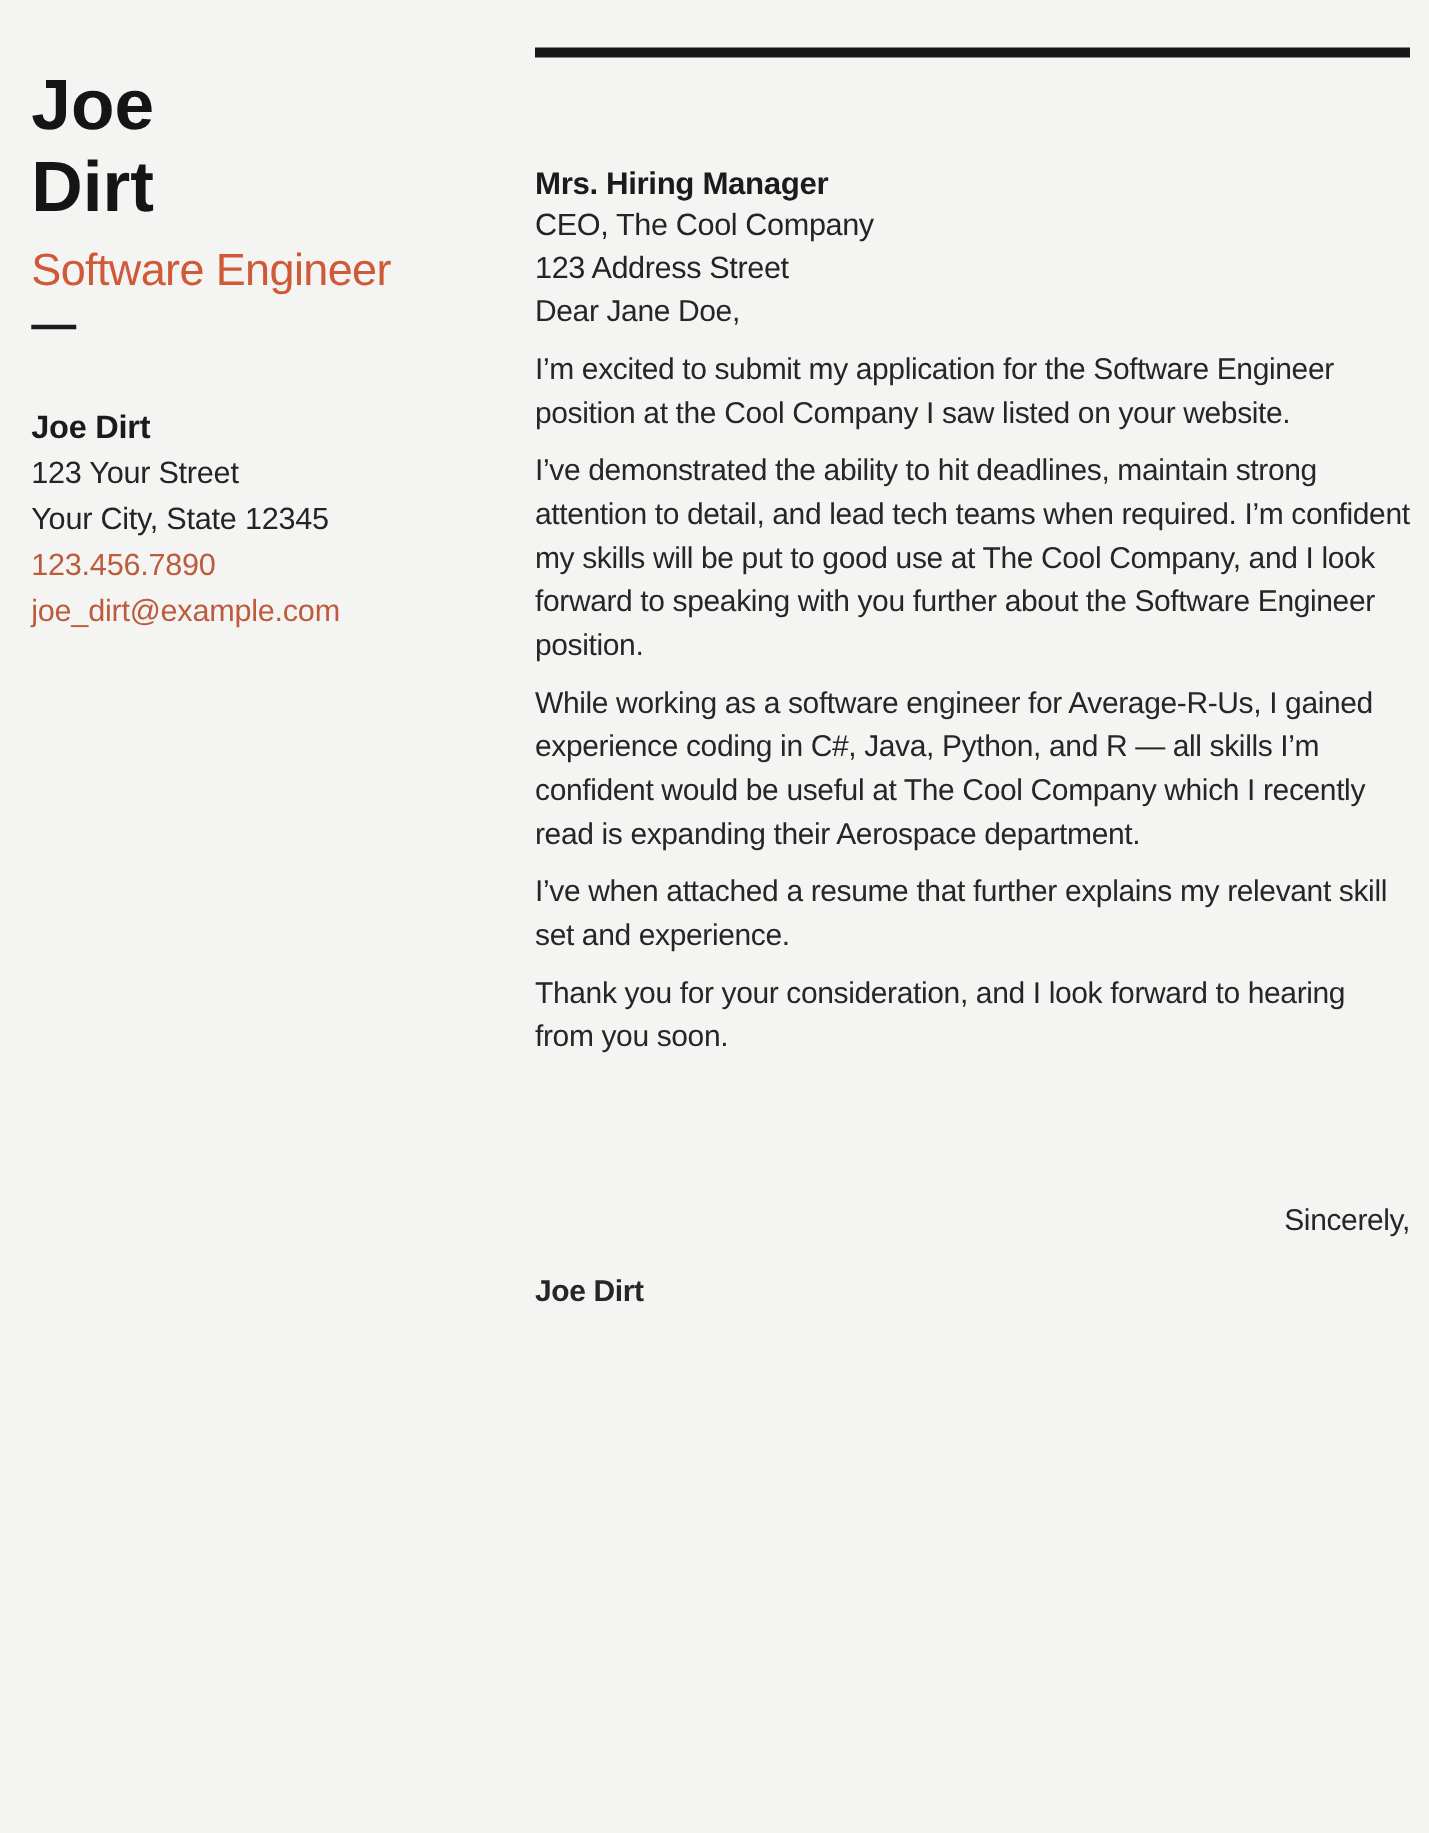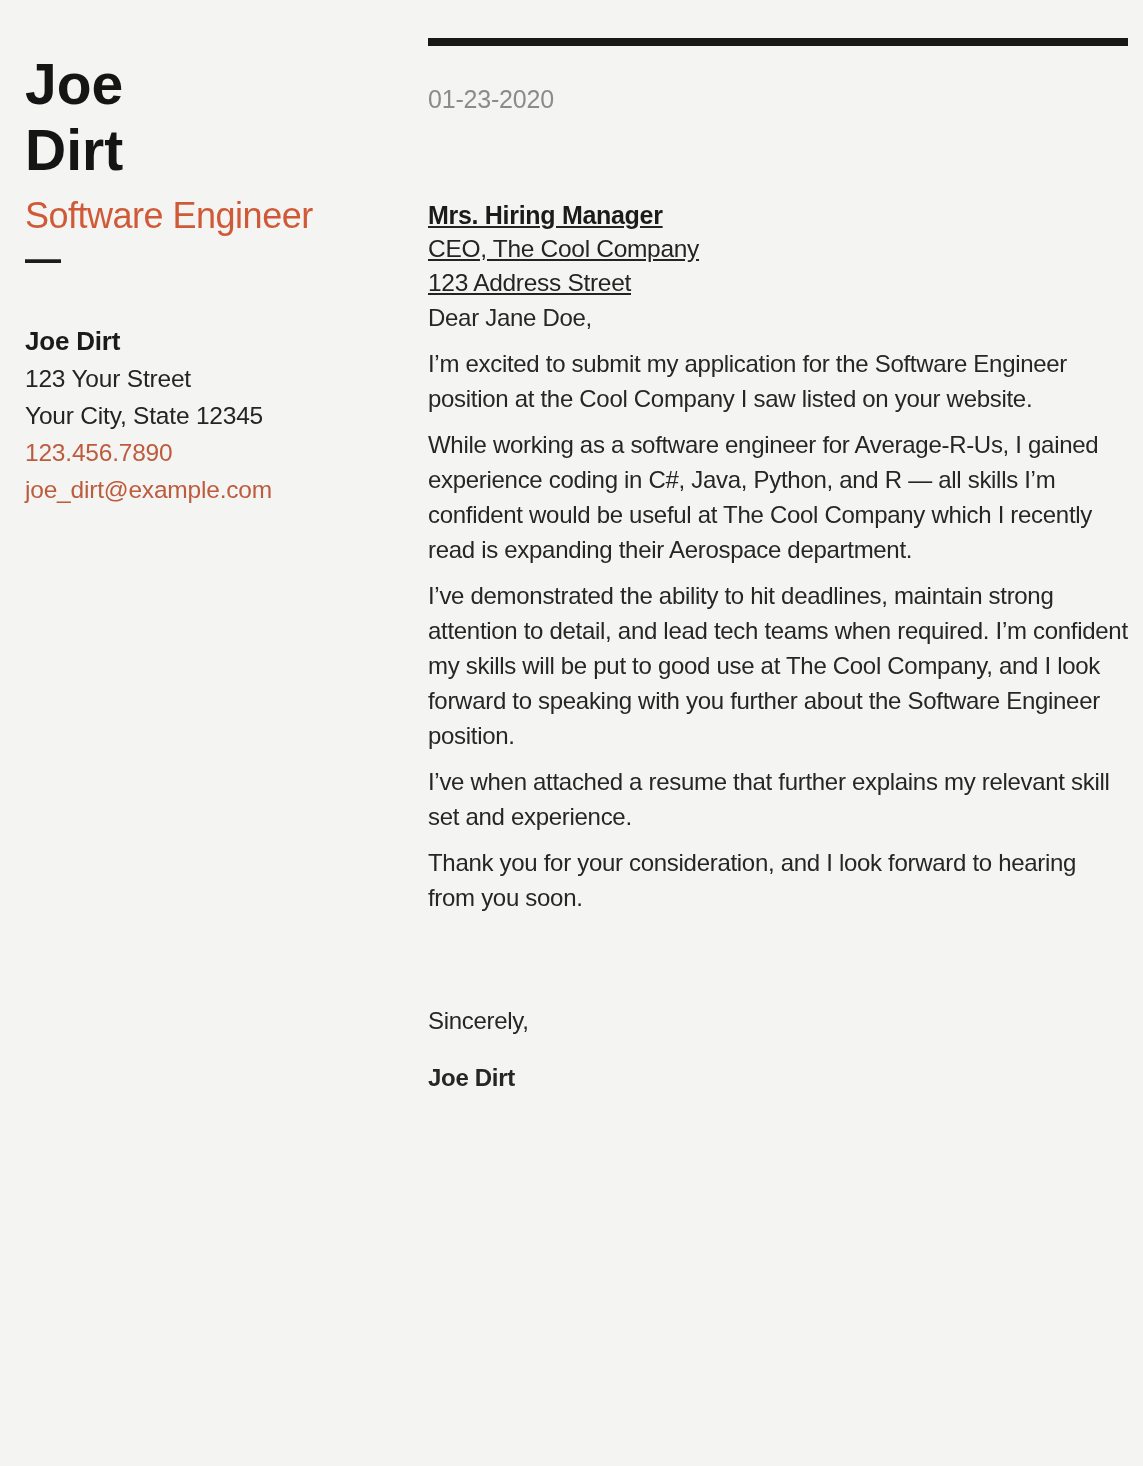--- a/index.html
+++ b/index.html
@@ -71,36 +71,35 @@
     font-size:25px;
     letter-spacing:-0.2px;
     color:#8b8b8b;
   }
   .recipient-block {
     margin-top:84px;
     font-size:24.5px;
     line-height:34px;
     letter-spacing:-0.3px;
     color:#242424;
-    text-decoration:underline;
   }
   .recipient-name {
     font-weight:700;
     font-size:25px;
     color:#1b1b1b;
   }
   .body-text p {
     font-size:24px;
     line-height:35px;
     letter-spacing:-0.3px;
     color:#262626;
   }
   .salutation { }
   .letter-paragraph { margin-top:11px; }
-  .closing-line { margin-top:88px; }
+  .closing-line { margin-top:112px;text-align:right; }
   .signature {
     margin-top:22px;
     font-weight:700;
     color: var(--accent-link, #bd5b3d);
   }
 </style>
 </head>
 <body>
 
 <aside class="sidebar">
@@ -114,31 +113,30 @@
     <div class="contact-name">Joe Dirt</div>
     <div>123 Your Street</div>
     <div>Your City, State 12345</div>
     <div class="accent-text">123.456.7890</div>
     <div class="accent-text">joe_dirt@example.com</div>
   </div>
 </aside>
 
 <main class="letter-main">
   <div class="top-rule"></div>
-  <div class="letter-date">01-23-2020</div>
 
   <div class="recipient-block">
     <div class="recipient-name">Mrs. Hiring Manager</div>
     <div>CEO, The Cool Company</div>
     <div>123 Address Street</div>
   </div>
 
   <div class="body-text">
     <p class="salutation">Dear Jane Doe,</p>
     <p class="letter-paragraph">I’m excited to submit my application for the Software Engineer position at the Cool Company I saw listed on your website.</p>
+    <p class="letter-paragraph">I’ve demonstrated the ability to hit deadlines, maintain strong attention to detail, and lead tech teams when required. I’m confident my skills will be put to good use at The Cool Company, and I look forward to speaking with you further about the Software Engineer position.</p>
     <p class="letter-paragraph">While working as a software engineer for Average-R-Us, I gained experience coding in C#, Java, Python, and R — all skills I’m confident would be useful at The Cool Company which I recently read is expanding their Aerospace department.</p>
-    <p class="letter-paragraph">I’ve demonstrated the ability to hit deadlines, maintain strong attention to detail, and lead tech teams when required. I’m confident my skills will be put to good use at The Cool Company, and I look forward to speaking with you further about the Software Engineer position.</p>
     <p class="letter-paragraph">I’ve when attached a resume that further explains my relevant skill set and experience.</p>
     <p class="letter-paragraph">Thank you for your consideration, and I look forward to hearing from you soon.</p>
     <p class="closing-line">Sincerely,</p>
     <p class="signature">Joe Dirt</p>
   </div>
 </main>
 
 </body></html>

